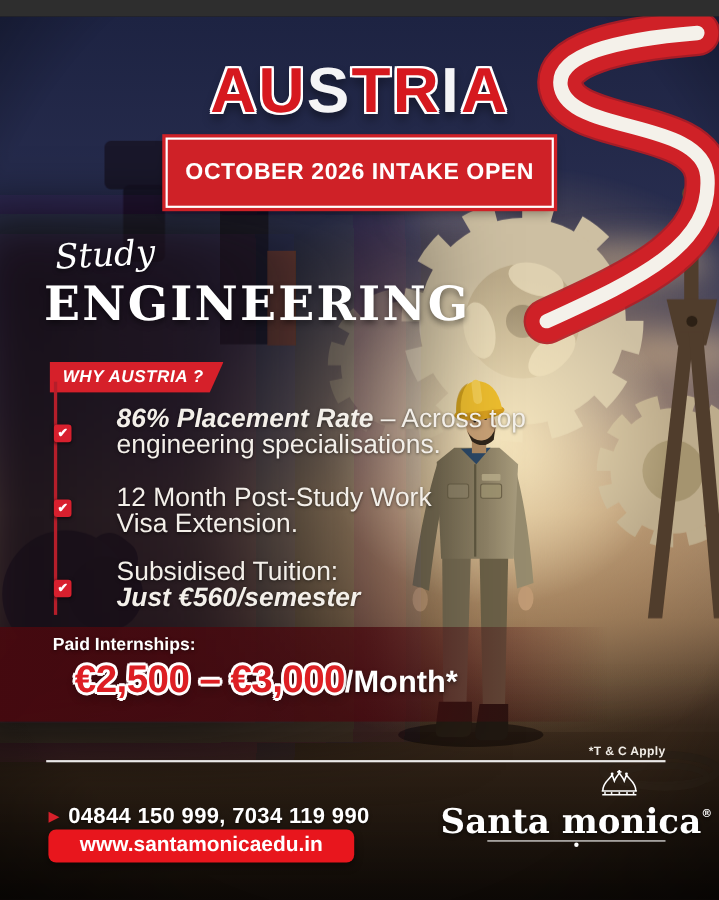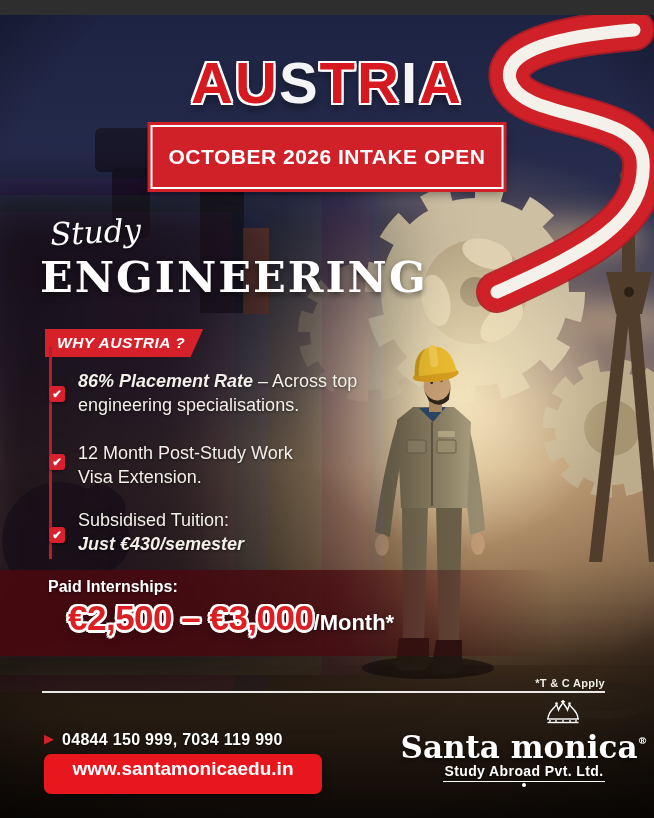--- a/index.html
+++ b/index.html
@@ -33,43 +33,43 @@
 
   .why{left:45px;top:329px;background:#d6202a;color:#fff;font-weight:700;font-style:italic;
        font-size:15.5px;padding:5px 18px 5px 12px;letter-spacing:.5px;
        clip-path:polygon(0 0,100% 0,92% 100%,0 100%);}
 
   .vline{left:49px;top:347px;width:2.5px;height:212px;background:#b51e2a;}
 
   .check{width:16px;height:16px;background:#d8202e;border-radius:3px;color:#fff;
          font-size:11.5px;font-weight:700;text-align:center;line-height:16px;
          box-shadow:0 1px 3px rgba(0,0,0,.5);}
-  .bullet{color:#f3efe9;font-size:18px;line-height:24px;text-shadow:0 1px 3px rgba(0,0,0,.55);}
+  .bullet{color:#f3efe9;font-size:24px;line-height:24px;text-shadow:0 1px 3px rgba(0,0,0,.55);margin-left:28px;}
   .bi{font-weight:700;font-style:italic;}
 
   .band{left:0;top:570px;width:600px;height:86px;
         background:linear-gradient(90deg,rgba(72,9,15,.93) 0%,rgba(72,9,15,.78) 55%,rgba(72,9,15,0) 92%);}
   .paid-label{left:48px;top:578px;color:#fff;font-size:16px;font-weight:600;
               text-shadow:0 1px 3px rgba(0,0,0,.5);}
   .price-row{left:44px;top:598px;white-space:nowrap;}
   .price{color:#dd1f24;font-size:35px;font-weight:900;letter-spacing:-.5px;
     text-shadow:-2px -2px 0 #fff,2px -2px 0 #fff,-2px 2px 0 #fff,2px 2px 0 #fff,
                 -2.5px 0 0 #fff,2.5px 0 0 #fff,0 -2.5px 0 #fff,0 2.5px 0 #fff,0 5px 8px rgba(0,0,0,.4);margin-left:24px;}
-  .price-unit{color:#fff;font-size:22px;font-weight:700;text-shadow:0 2px 4px rgba(0,0,0,.5);}
+  .price-unit{color:#fff;font-size:28px;font-weight:700;text-shadow:0 2px 4px rgba(0,0,0,.5);}
 
   .tc{left:0;top:677px;width:605px;text-align:right;color:#f0ece6;font-size:11px;
       font-weight:600;letter-spacing:.3px;}
   .rule{left:42px;top:691px;width:563px;height:1.5px;background:rgba(255,255,255,.9);}
 
   .phone-row{left:44px;top:731px;white-space:nowrap;}
   .pointer{color:#d6202a;font-size:13px;vertical-align:2px;margin-right:8px;}
-  .phones{color:#fff;font-size:16px;font-weight:800;letter-spacing:.3px;
+  .phones{color:#fff;font-size:20px;font-weight:800;letter-spacing:.3px;
           text-shadow:0 1px 3px rgba(0,0,0,.6);}
 
-  .site{left:44px;top:754px;width:278px;height:40px;background:#e8161d;border-radius:7px;
+  .site{left:44px;top:754px;width:278px;height:30px;background:#e8161d;border-radius:7px;
         color:#fff;font-size:19px;font-weight:600;text-align:center;line-height:30px;
         box-shadow:0 3px 8px rgba(0,0,0,.45);}
 
   .brand{left:398px;top:700px;width:252px;text-align:center;color:#fff;}
   .crown{display:block;margin:0 auto 0 142px;}
   .brand-name{font-family:"DejaVu Serif",serif;font-weight:700;font-size:31px;line-height:30px;
               white-space:nowrap;text-shadow:0 2px 4px rgba(0,0,0,.6);}
   .reg{font-size:10px;vertical-align:14px;}
   .brand-tag{font-size:14px;font-weight:700;letter-spacing:.4px;margin-top:1px;
              text-shadow:0 1px 3px rgba(0,0,0,.6);}
@@ -263,21 +263,21 @@
 
   <div class="abs check" style="left:49px;top:454px;">✔</div>
   <div class="abs bullet" style="left:78px;top:441px;">
     <span>12 Month Post-Study Work</span><br>
     <span>Visa Extension.</span>
   </div>
 
   <div class="abs check" style="left:49px;top:527px;">✔</div>
   <div class="abs bullet" style="left:78px;top:508px;">
     <span>Subsidised Tuition:</span><br>
-    <span class="bi">Just €430/semester</span>
+    <span class="bi">Just €560/semester</span>
   </div>
 
   <div class="abs paid-label">Paid Internships:</div>
   <div class="abs price-row">
     <span class="price">€2,500 – €3,000</span><span class="price-unit">/Month*</span>
   </div>
 
   <div class="abs tc">*T &amp; C Apply</div>
   <div class="abs rule"></div>
 
@@ -302,18 +302,17 @@
           <circle cx="16" cy="21" r=".9"></circle>
         <circle cx="23" cy="21" r=".9"></circle>
           <circle cx="30" cy="21" r=".9"></circle>
           <circle cx="36" cy="21" r=".9"></circle>
       </g>
     </svg>
     <div class="brand-name">
       <span>Santa</span>
       <span>monica</span><span class="reg">®</span>
     </div>
-    <div class="brand-tag">Study Abroad Pvt. Ltd.</div>
     <div class="tagline-rule"></div>
     <div class="tagline-dot"></div>
   </div>
 
 </div>
 
 </body></html>

